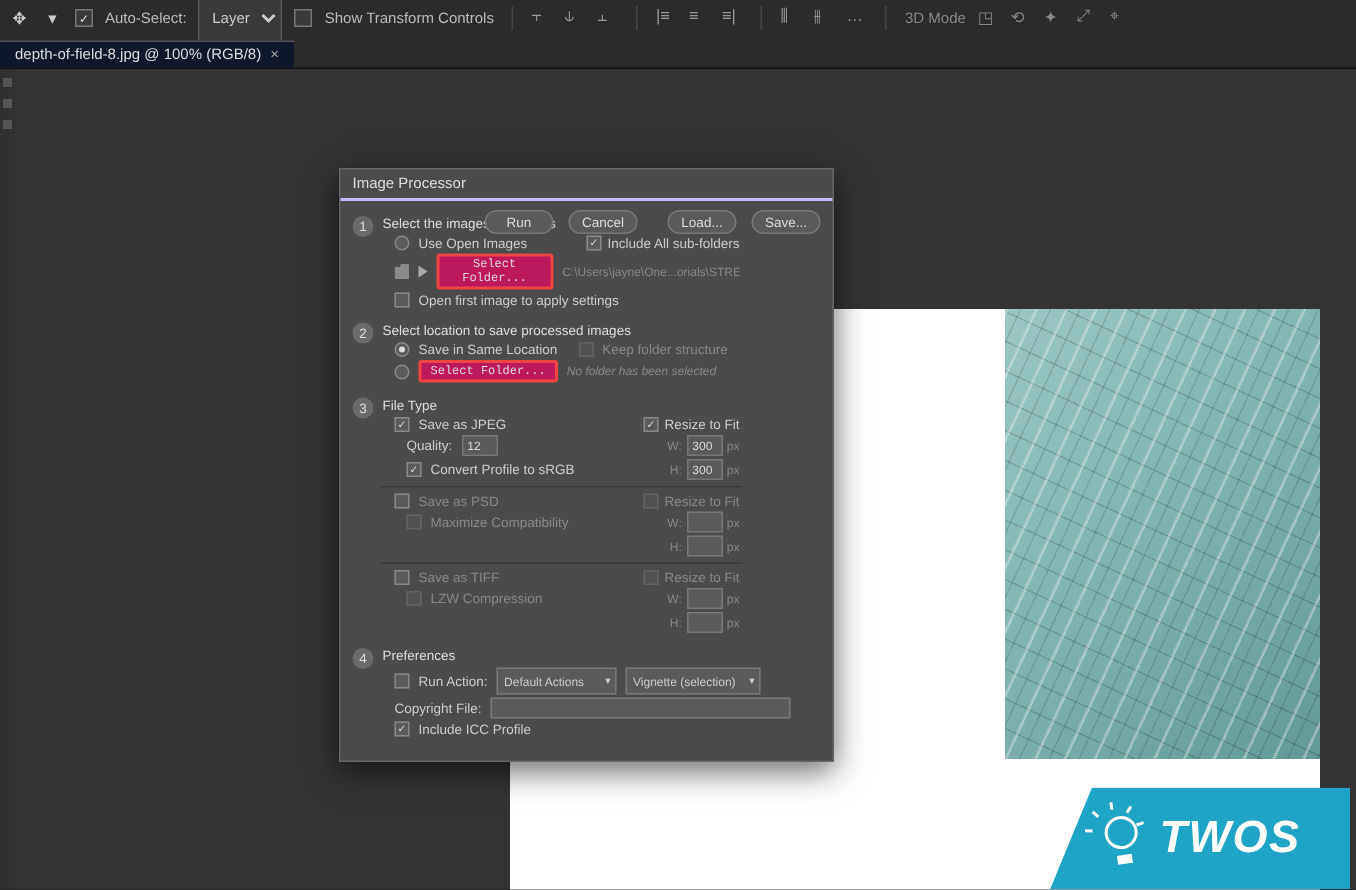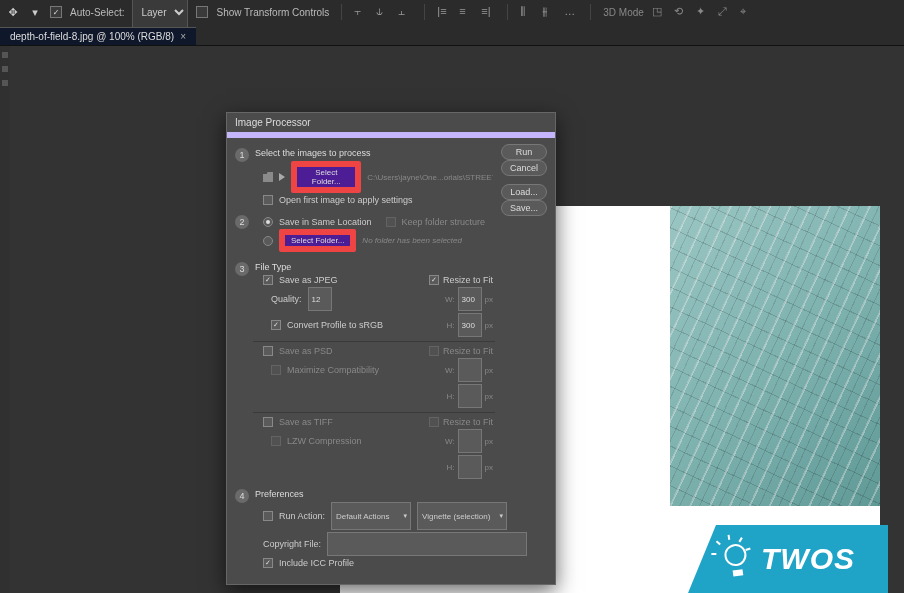--- a/index.html
+++ b/index.html
@@ -28,49 +28,49 @@
 .artboard { position: absolute; left: 330px; top: 160px; width: 540px; height: 400px; background: #fff; }
 .building { position: absolute; right: 0; top: 0; width: 210px; height: 300px; background: linear-gradient(135deg, #9ac6c3 0%, #7fb3b0 50%, #5f9996 100%); overflow: hidden; }
 .building::before { content: ""; position: absolute; inset: 0; background:
   repeating-linear-gradient(115deg, rgba(255,255,255,0.35) 0 2px, transparent 2px 18px),
   repeating-linear-gradient(25deg, rgba(0,0,0,0.15) 0 1px, transparent 1px 18px),
   repeating-linear-gradient(115deg, rgba(0,0,0,0.12) 0 1px, transparent 1px 9px);
 }
 
 
 .dialog { position: absolute; left: 226px; top: 112px; width: 330px; background: #4b4b4b; border: 1px solid #666; box-shadow: 0 6px 20px rgba(0,0,0,0.6); font-size: 9px; color: #ccc; }
-.dialog-title { padding: 4px 8px; font-size: 10px; color: #ddd; border-bottom: 6px solid #c4b5fd; }
+.dialog-title { padding: 4px 8px; font-size: 10px; color: #ddd; border-bottom: 2px solid #c4b5fd; }
 .dialog-body { position: relative; padding: 6px 8px 10px 8px; }
-.side-btns { position: absolute; right: 8px; top: 6px; display: flex; flex-direction: column; gap: 0; }
+.side-btns { position: absolute; right: 8px; top: 6px; display: flex; flex-direction: row; gap: 10px; }
 .side-btns button { width: 46px; height: 16px; background: #5a5a5a; border: 1px solid #777; border-radius: 8px; color: #ddd; font-size: 9px; cursor: pointer; }
 .section { display: flex; gap: 6px; padding: 4px 0; }
 .step-circle { width: 14px; height: 14px; border-radius: 50%; background: #6a6a6a; color: #ddd; font-size: 9px; display: flex; align-items: center; justify-content: center; flex-shrink: 0; }
 .step-body { flex: 1; min-width: 0; padding-right: 54px; }
 .step-title { color: #ddd; font-size: 9px; margin-bottom: 3px; }
 .row { display: flex; align-items: center; gap: 6px; margin: 2px 0 2px 8px; }
 .row.sub { margin-left: 16px; align-items: center; }
 .chkbox { width: 10px; height: 10px; border: 1px solid #888; background: #5a5a5a; display: inline-flex; align-items: center; justify-content: center; font-size: 7px; flex-shrink: 0; }
 .chkbox.on::after { content: "✓"; color: #ddd; }
 .radio { width: 10px; height: 10px; border: 1px solid #888; border-radius: 50%; background: #5a5a5a; display: inline-flex; align-items: center; justify-content: center; flex-shrink: 0; }
 .radio.on::after { content: ""; width: 4px; height: 4px; border-radius: 50%; background: #ddd; }
-.btn-sm { background: #4c1d95; border: 6px solid #ef4444; color: #ddd; font-size: 8px; padding: 1px 6px; border-radius: 2px; cursor: pointer; }
+.btn-sm { background: #be185d; border: 2px solid #ef4444; color: #ddd; font-size: 8px; padding: 1px 6px; border-radius: 2px; cursor: pointer; font-family: Liberation Mono, monospace; }
 .muted { color: #888; }
-.txtinput { background: #5a5a5a; border: 1px solid #777; color: #ddd; font-size: 8px; padding: 1px 3px; width: 24px; height: 24px; }
+.txtinput { background: #5a5a5a; border: 1px solid #777; color: #ddd; font-size: 8px; padding: 1px 3px; width: 24px; height: 14px; }
 .txtinput.lg { width: 200px; }
-.dropdown { background: #5a5a5a; border: 1px solid #777; color: #ccc; font-size: 8px; height: 28px; padding: 0 14px 0 4px; position: relative; display: inline-flex; align-items: center; }
+.dropdown { background: #5a5a5a; border: 1px solid #777; color: #ccc; font-size: 8px; height: 18px; padding: 0 14px 0 4px; position: relative; display: inline-flex; align-items: center; }
 .dropdown::after { content: "▾"; position: absolute; right: 3px; font-size: 7px; }
 .folder-icon { width: 12px; height: 10px; background: #8a8a8a; clip-path: polygon(0 20%, 35% 20%, 45% 0, 100% 0, 100% 100%, 0 100%); display: inline-block; }
 .play-icon { width: 0; height: 0; border-left: 6px solid #aaa; border-top: 4px solid transparent; border-bottom: 4px solid transparent; display: inline-block; }
 .divider { height: 1px; background: #3a3a3a; margin: 4px -2px; }
 .lbl-right { margin-left: auto; display: flex; align-items: center; gap: 4px; }
 .dim-group { display: flex; align-items: center; gap: 3px; }
 .pxlbl { color: #888; font-size: 8px; }
 
 
-.badge { position: absolute; right: 16px; bottom: 0; width: 200px; height: 68px; background: #1fa3c6; clip-path: polygon(14% 0, 100% 0, 100% 100%, 0 100%); display: flex; align-items: center; justify-content: center; gap: 6px; }
+.badge { position: absolute; right: 4px; bottom: 0; width: 200px; height: 68px; background: #1fa3c6; clip-path: polygon(14% 0, 100% 0, 100% 100%, 0 100%); display: flex; align-items: center; justify-content: center; gap: 6px; }
 .badge-text { color: #fff; font-weight: 800; font-size: 30px; letter-spacing: 1px; font-style: italic; }
 .bulb { width: 30px; height: 30px; position: relative; margin-right: 4px; transform: rotate(-8deg); }
 .bulb .circle { width: 22px; height: 22px; border: 2px solid #fff; border-radius: 50%; position: absolute; top: 0; left: 4px; }
 .bulb .rays { position: absolute; inset: -4px; }
 .bulb .rays span { position: absolute; width: 2px; height: 5px; background: #fff; left: 14px; top: -6px; transform-origin: 1px 20px; }
 .bulb .base { position: absolute; width: 10px; height: 6px; background: #fff; left: 10px; bottom: -2px; }
 </style>
 </head>
 <body>
 
@@ -131,35 +131,44 @@
       <div style="height:8px"></div>
       <button>Load...</button>
       <button>Save...</button>
     </div>
 
     <div class="section">
       <div class="step-circle">1</div>
       <div class="step-body">
         <div class="step-title">Select the images to process</div>
         <div class="row">
+          <span class="radio"></span>
+          <span>Use Open Images</span>
+          <div class="lbl-right">
+            <span class="chkbox on"></span>
+            <span>Include All sub-folders</span>
+          </div>
+        </div>
+        <div class="row">
           <span class="folder-icon"></span>
           <span class="play-icon"></span>
           <button class="btn-sm">Select Folder...</button>
           <span class="muted" style="font-size:8px;overflow:hidden;white-space:nowrap;">C:\Users\jayne\One...orials\STREET\Test</span>
         </div>
         <div class="row">
           <span class="chkbox"></span>
           <span>Open first image to apply settings</span>
         </div>
       </div>
     </div>
 
     <div class="section">
       <div class="step-circle">2</div>
       <div class="step-body">
+        <div class="step-title">Select location to save processed images</div>
         <div class="row">
           <span class="radio on"></span>
           <span>Save in Same Location</span>
           <span class="chkbox muted" style="margin-left:8px;opacity:.4"></span>
           <span class="muted">Keep folder structure</span>
         </div>
         <div class="row">
           <span class="radio"></span>
           <button class="btn-sm">Select Folder...</button>
           <span class="muted" style="font-size:8px;font-style:italic">No folder has been selected</span>

